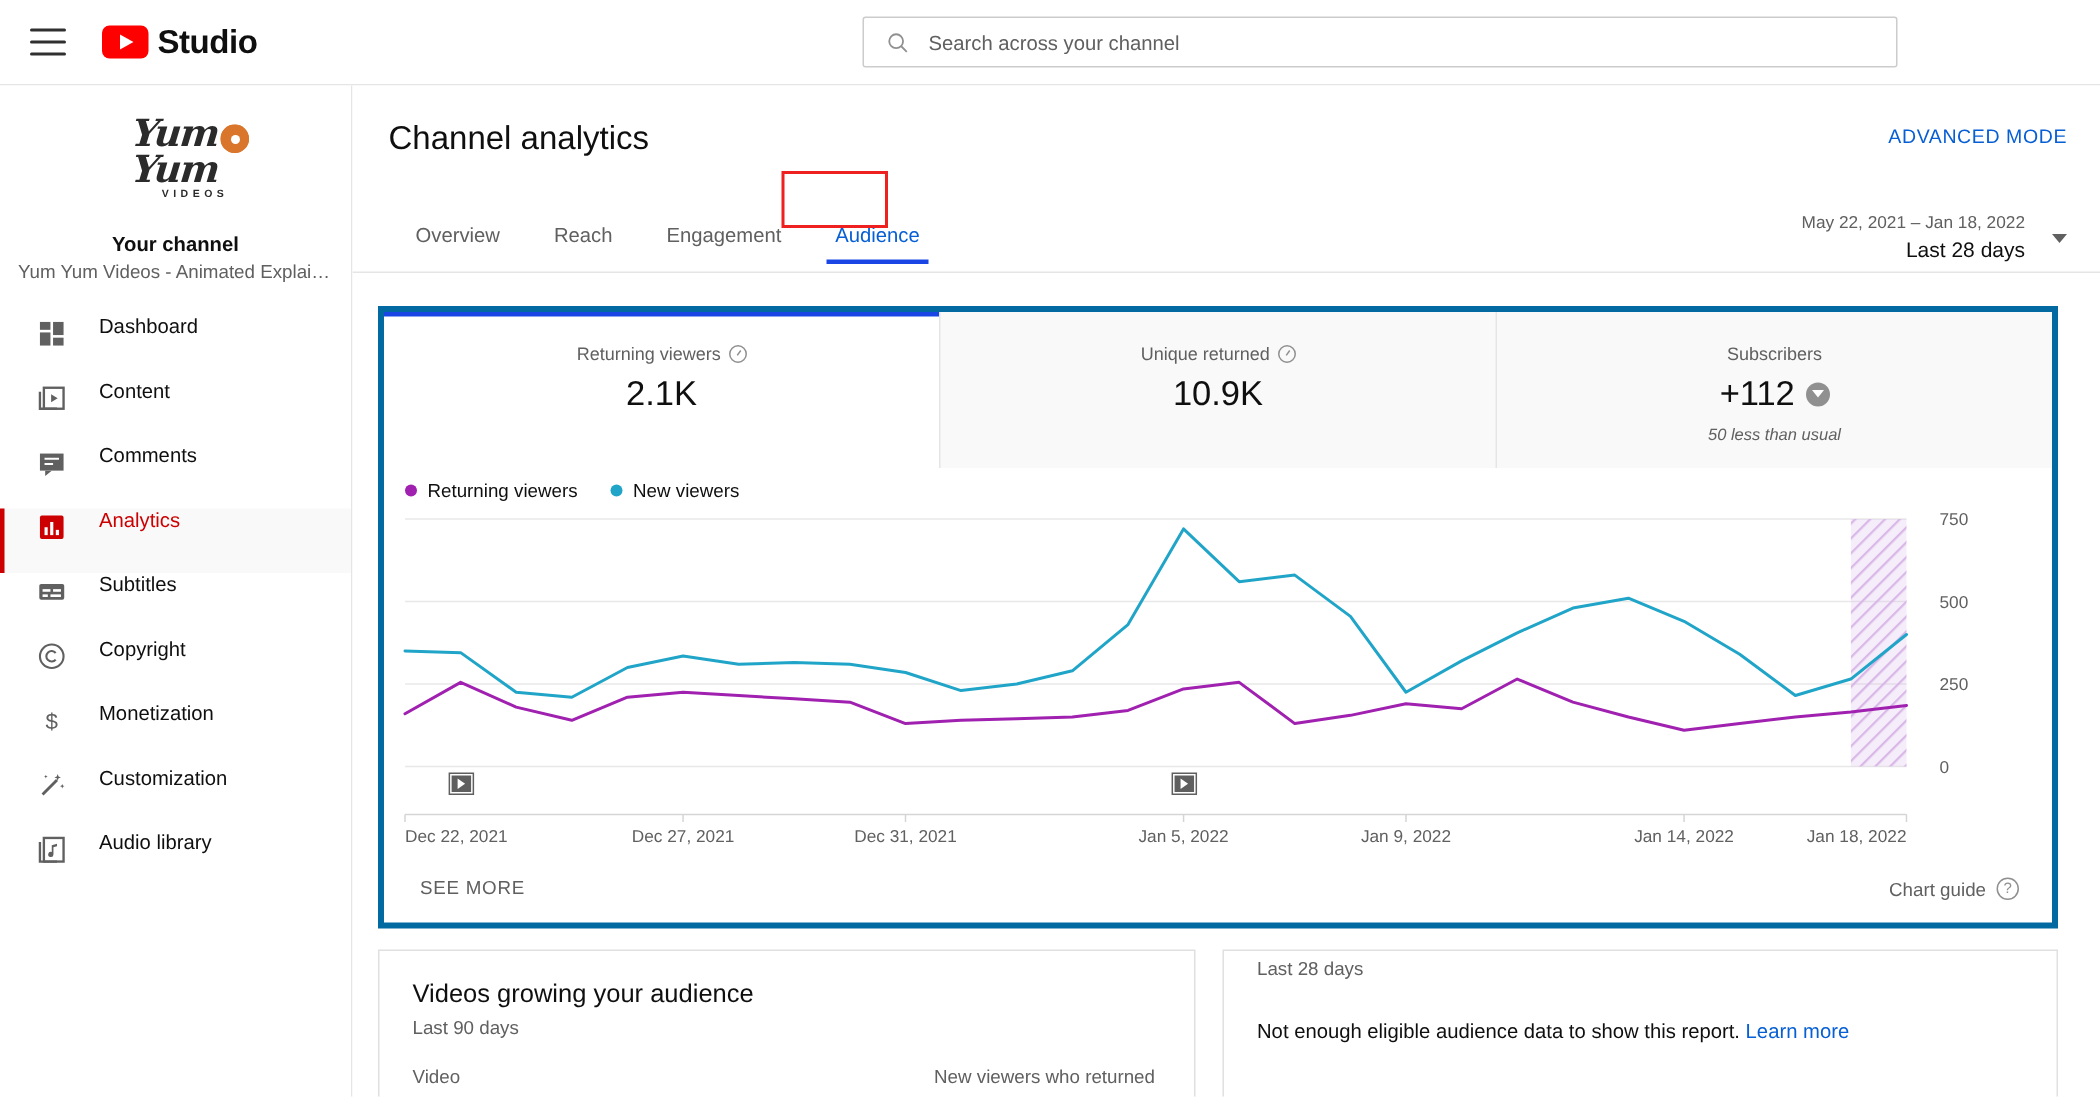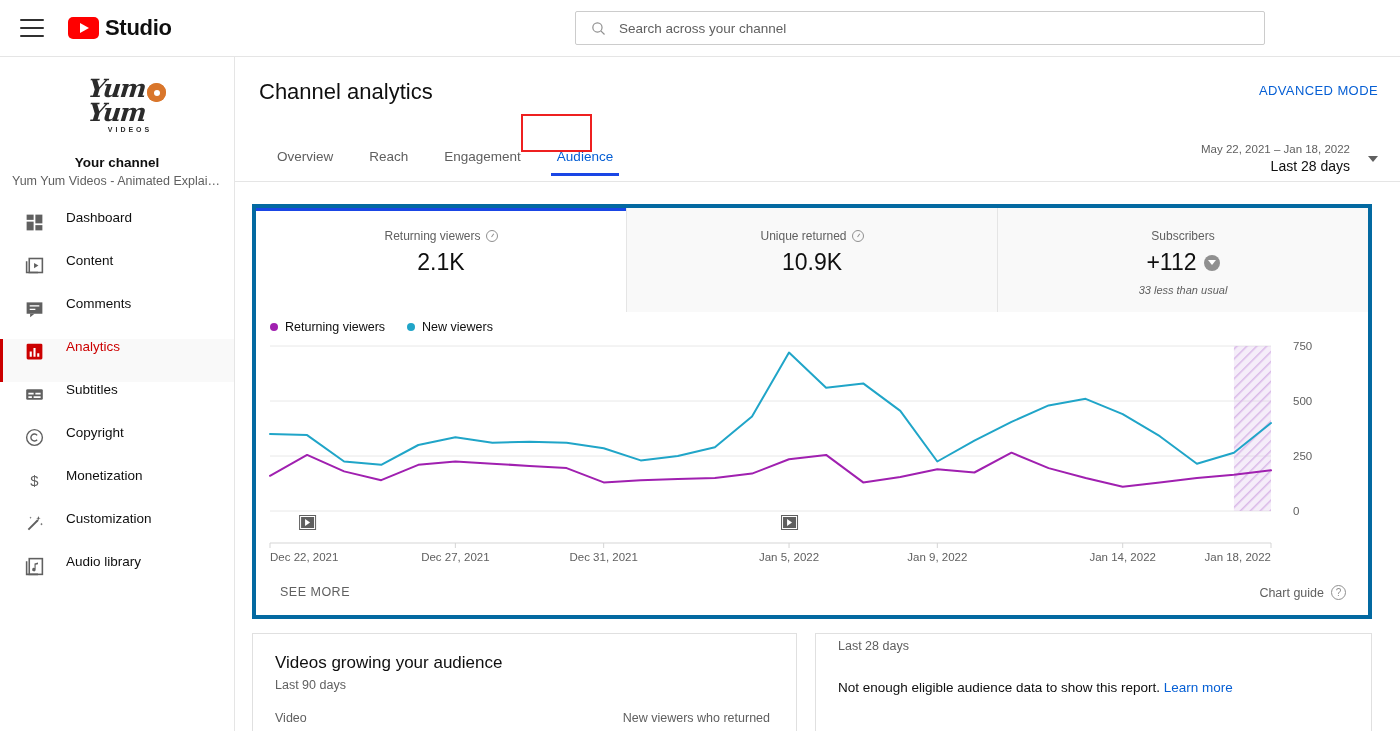--- a/index.html
+++ b/index.html
@@ -462,21 +462,21 @@
         <div class="metric">
           <div class="metric-label">
             <span>Subscribers</span>
           </div>
           <div class="metric-value">
             <span>+112</span>
             <span class="down-badge">
               <span class="arw"></span>
             </span>
           </div>
-          <div class="metric-note">33 less than usual</div>
+          <div class="metric-note">50 less than usual</div>
         </div>
       </div>
 
     <div id="legend">
         <div class="legend-item">
           <span class="legend-dot" style="background: rgb(160, 32, 176);"></span>
           <span>Returning viewers</span>
         </div>
         <div class="legend-item">
           <span class="legend-dot" style="background: rgb(32, 165, 200);"></span>

